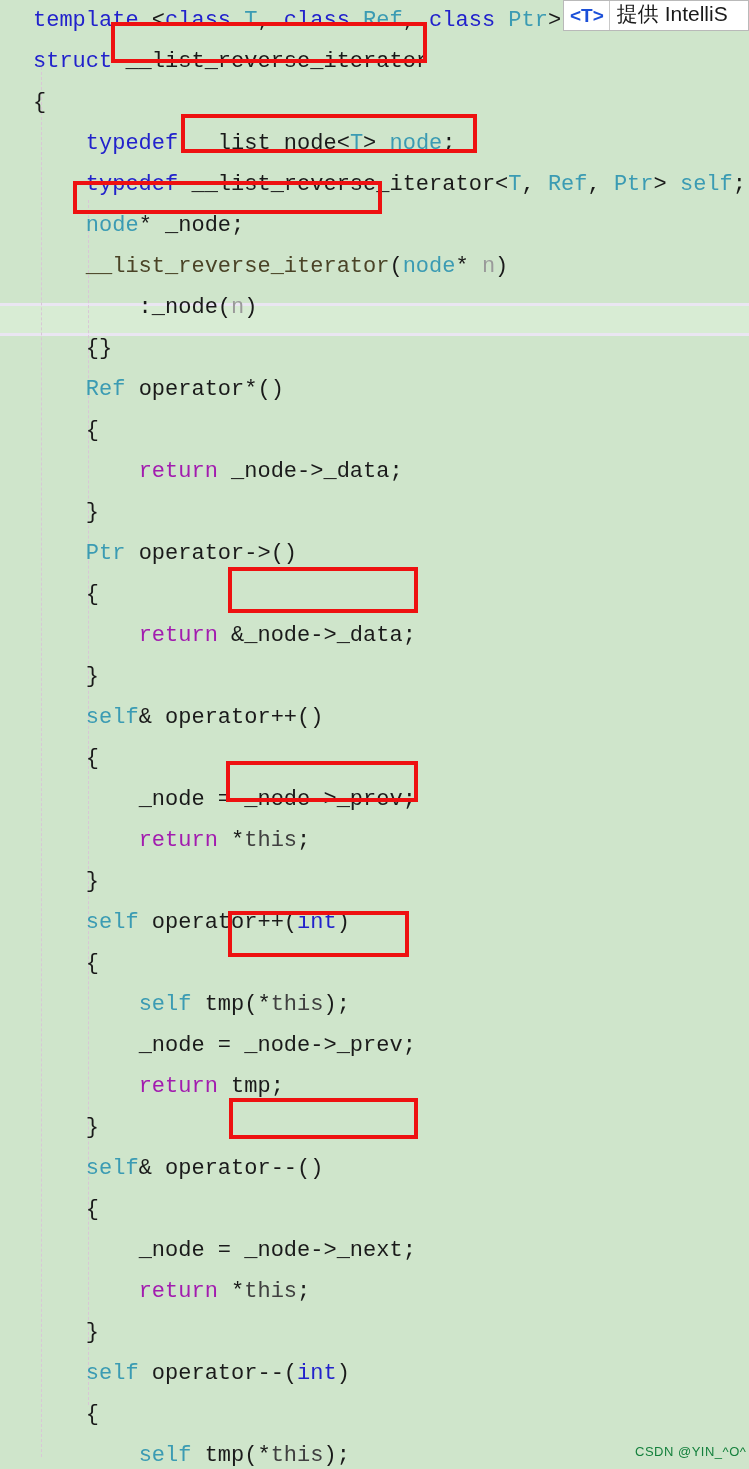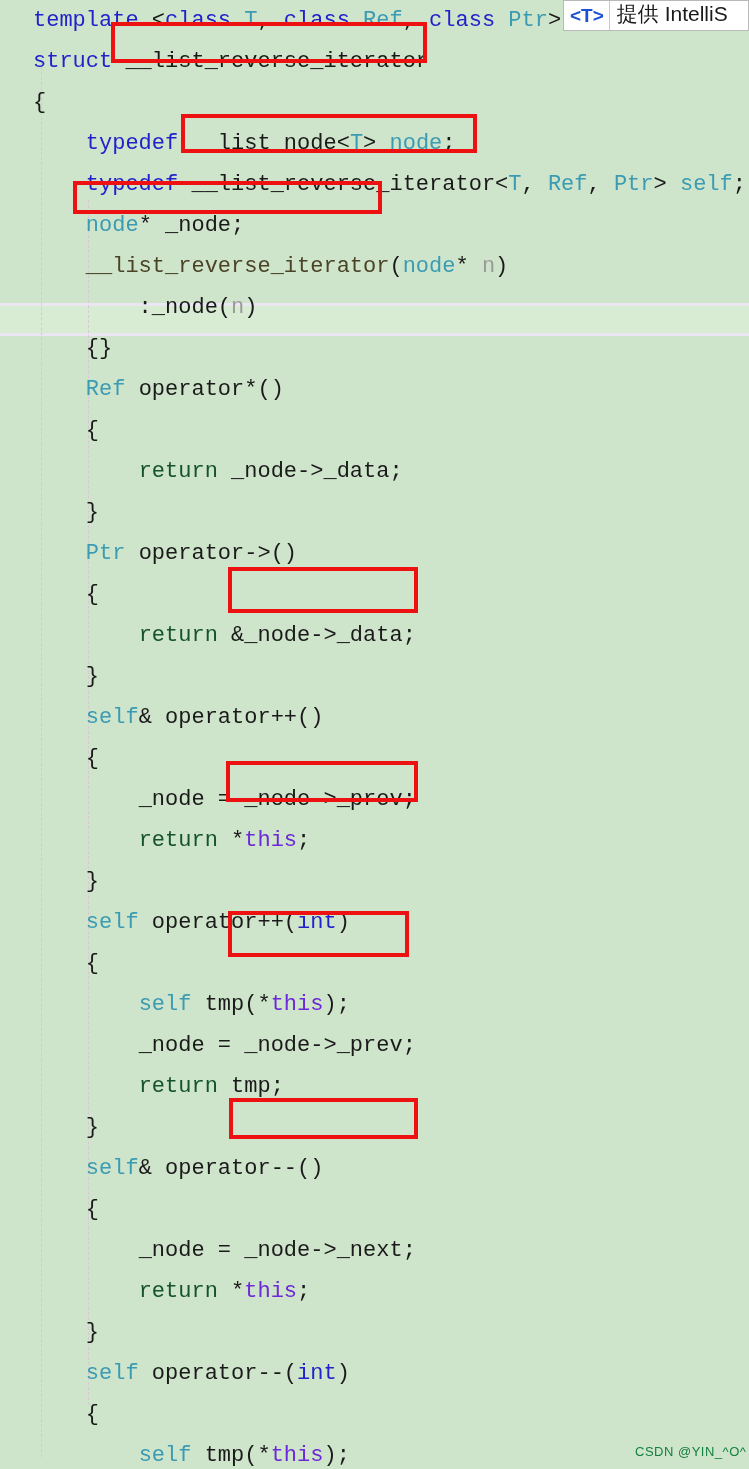--- a/index.html
+++ b/index.html
@@ -50,22 +50,22 @@
   .line {
     height: 41px;
     padding-left: 33px;
     box-sizing: border-box;
     white-space: pre;
   }
   
   .kw   { color: #2222cc; }      
   .typ  { color: #3b9bb3; }      
   .plain{ color: #1a1a1a; }      
-  .ret  { color: #14532d; }      
-  .this { color: #6d28d9; }      
+  .ret  { color: #a21caf; }      
+  .this { color: #404040; }      
   .ctor { color: #4a4326; }      
   .param{ color: #9a9a9a; }
   
   .redbox {
     position: absolute;
     border: 4px solid #ee1111;
     box-sizing: border-box;
     z-index: 8;
     background: transparent;
   }

